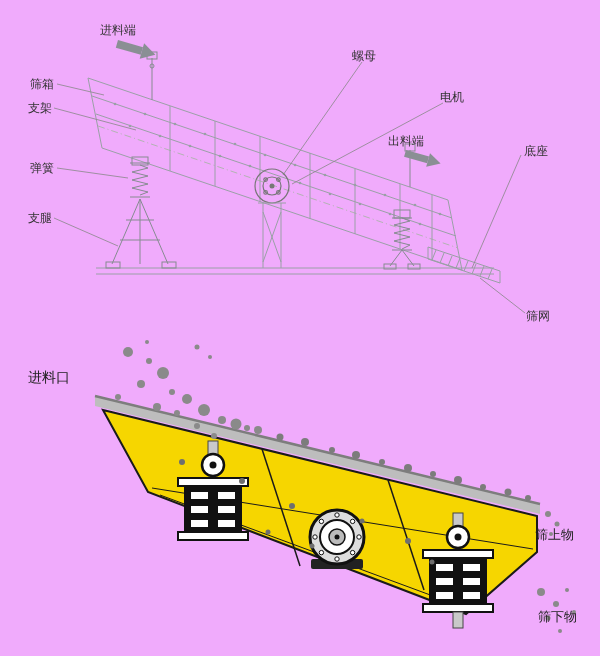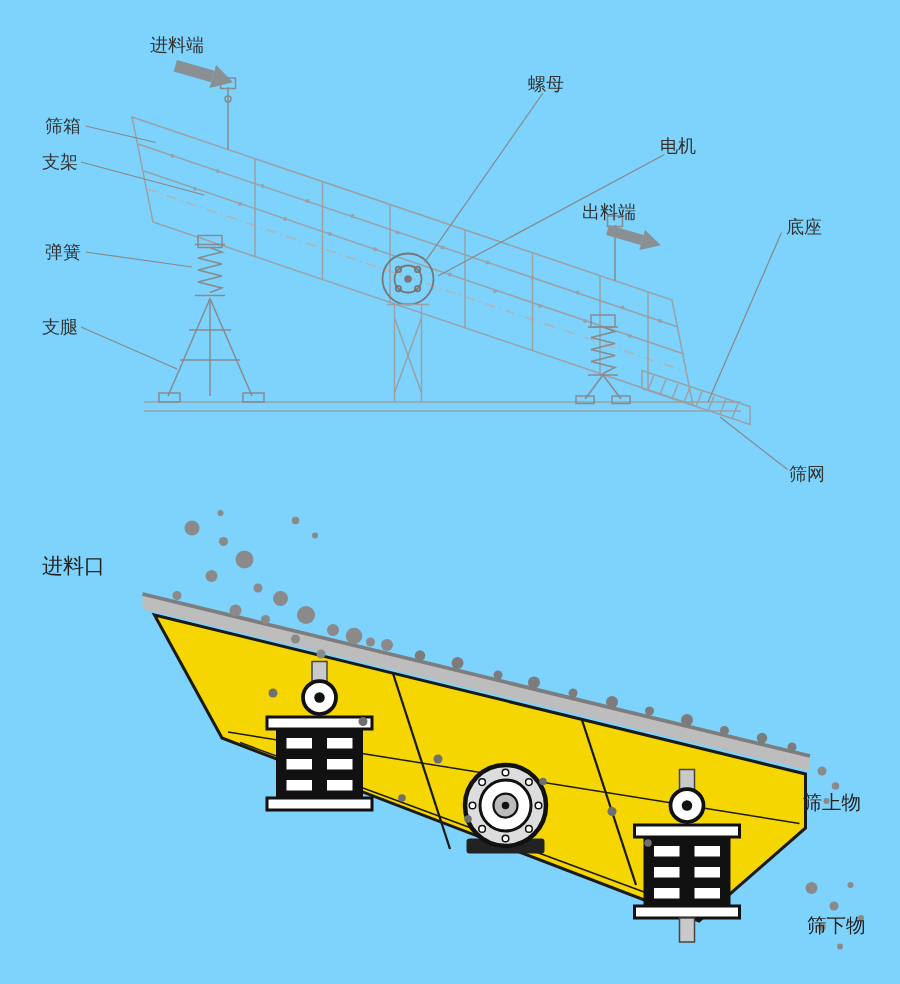--- a/index.html
+++ b/index.html
@@ -1,17 +1,17 @@
 <!DOCTYPE html>
 <html><head>
 <meta charset="utf-8">
 <style>
   html,body{margin:0;padding:0;background:#fff;}
   .stage{
-    position:relative;width:600px;height:656px;background:#7dd3fc;
+    position:relative;width:600px;height:656px;background:#f0abfc;
     font-family:"Liberation Sans", sans-serif;overflow:hidden;
   }
   svg text{font-family:"Liberation Sans", sans-serif;}
   .lbl{font-size:12px;fill:#333;}
   .lbl-big{font-size:14px;fill:#222;}
   .lbl-med{font-size:13px;fill:#222;}
 </style>
 </head>
 <body>
 

